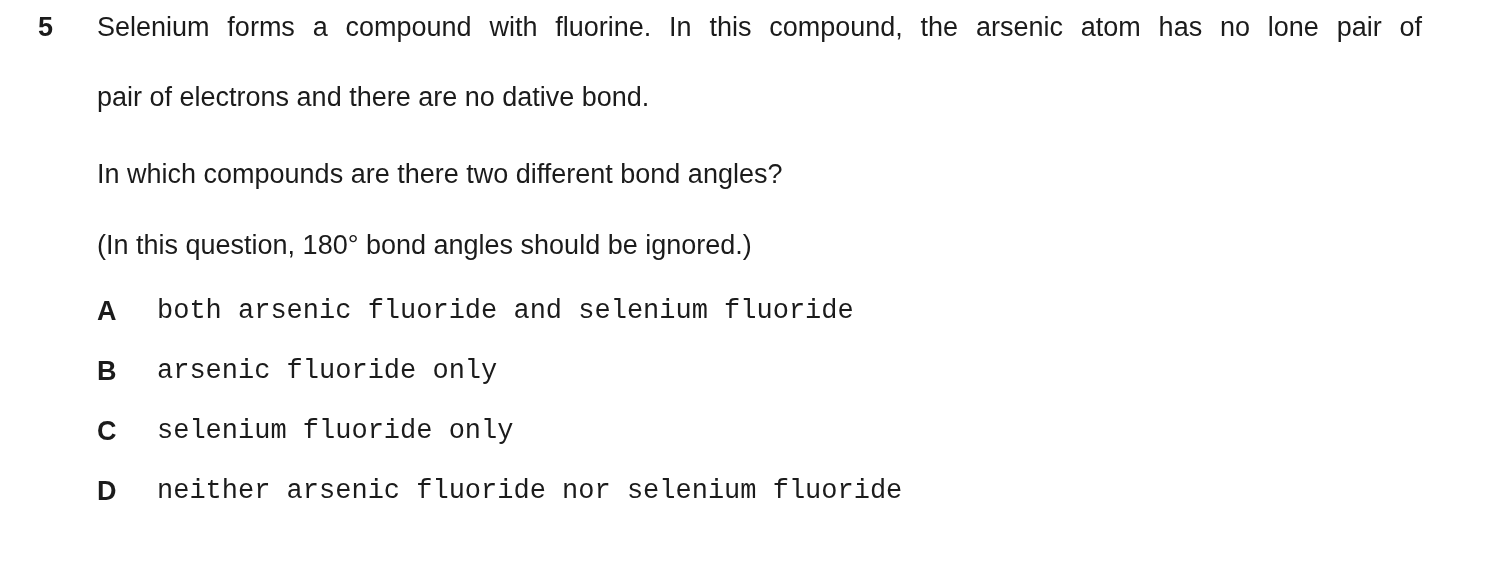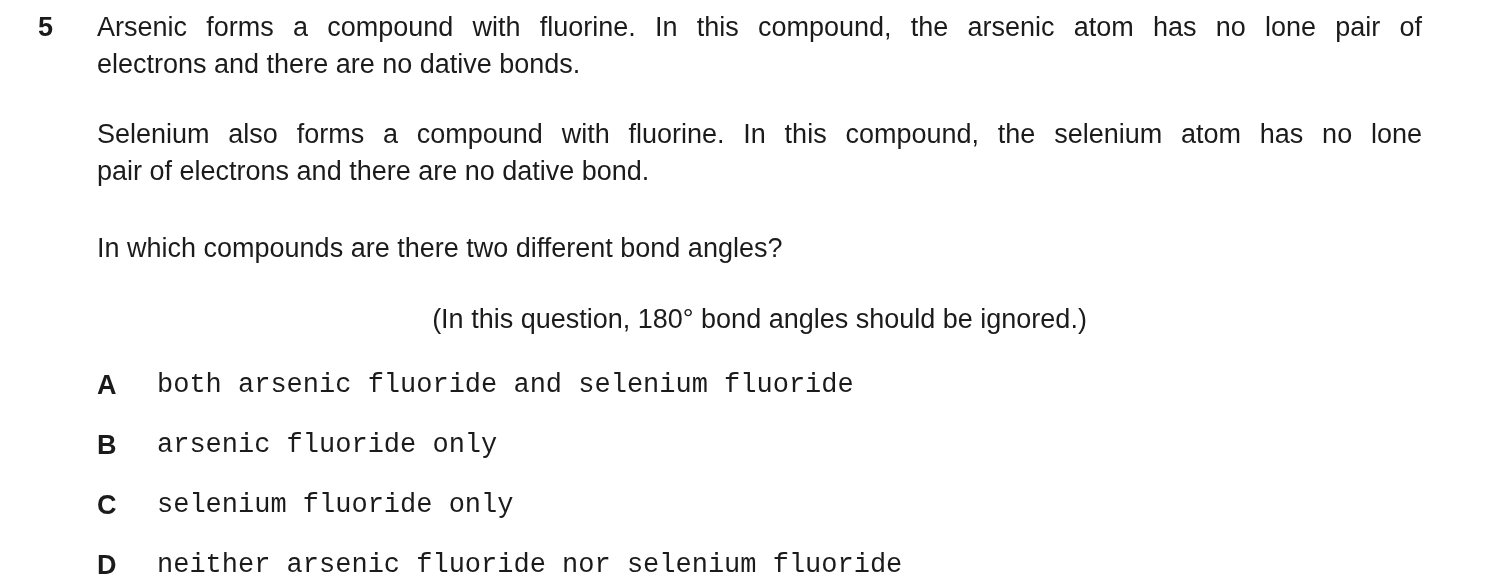--- a/index.html
+++ b/index.html
@@ -37,21 +37,21 @@
     line-height: 37px;
     white-space: nowrap;
   }
   .jline {
     white-space: normal;
     text-align: justify;
     text-align-last: justify;
   }
   .para1 { margin-bottom: 33px; }
   .prompt { margin-top: 40px; }
-  .note { margin-top: 34px; text-align: center; }
+  .note { margin-top: 34px; }
   .options { margin-top: 29px; }
   .option {
     display: flex;
     align-items: flex-start;
     margin-bottom: 23px;
     font-size: 27px;
     line-height: 37px;
   }
   .option:last-child { margin-bottom: 0; }
   .option-letter {
@@ -68,26 +68,24 @@
 <body>
 
 <div class="page">
   <div class="question-row">
 
     <div class="qnum">5</div>
 
     <div class="qbody">
 
       <div class="para1">
-        <div class="line jline">Arsenic forms a compound with fluorine. In this compound, the arsenic atom has no lone pair of</div>
-        <div class="line">electrons and there are no dative bonds.</div>
+        <div class="line jline">Selenium forms a compound with fluorine. In this compound, the arsenic atom has no lone pair of</div>
       </div>
 
       <div class="para2">
-        <div class="line jline">Selenium also forms a compound with fluorine. In this compound, the selenium atom has no lone</div>
         <div class="line">pair of electrons and there are no dative bond.</div>
       </div>
 
       <div class="line prompt">In which compounds are there two different bond angles?</div>
 
       <div class="line note">(In this question, 180° bond angles should be ignored.)</div>
 
       <div class="options">
 
         <div class="option">

